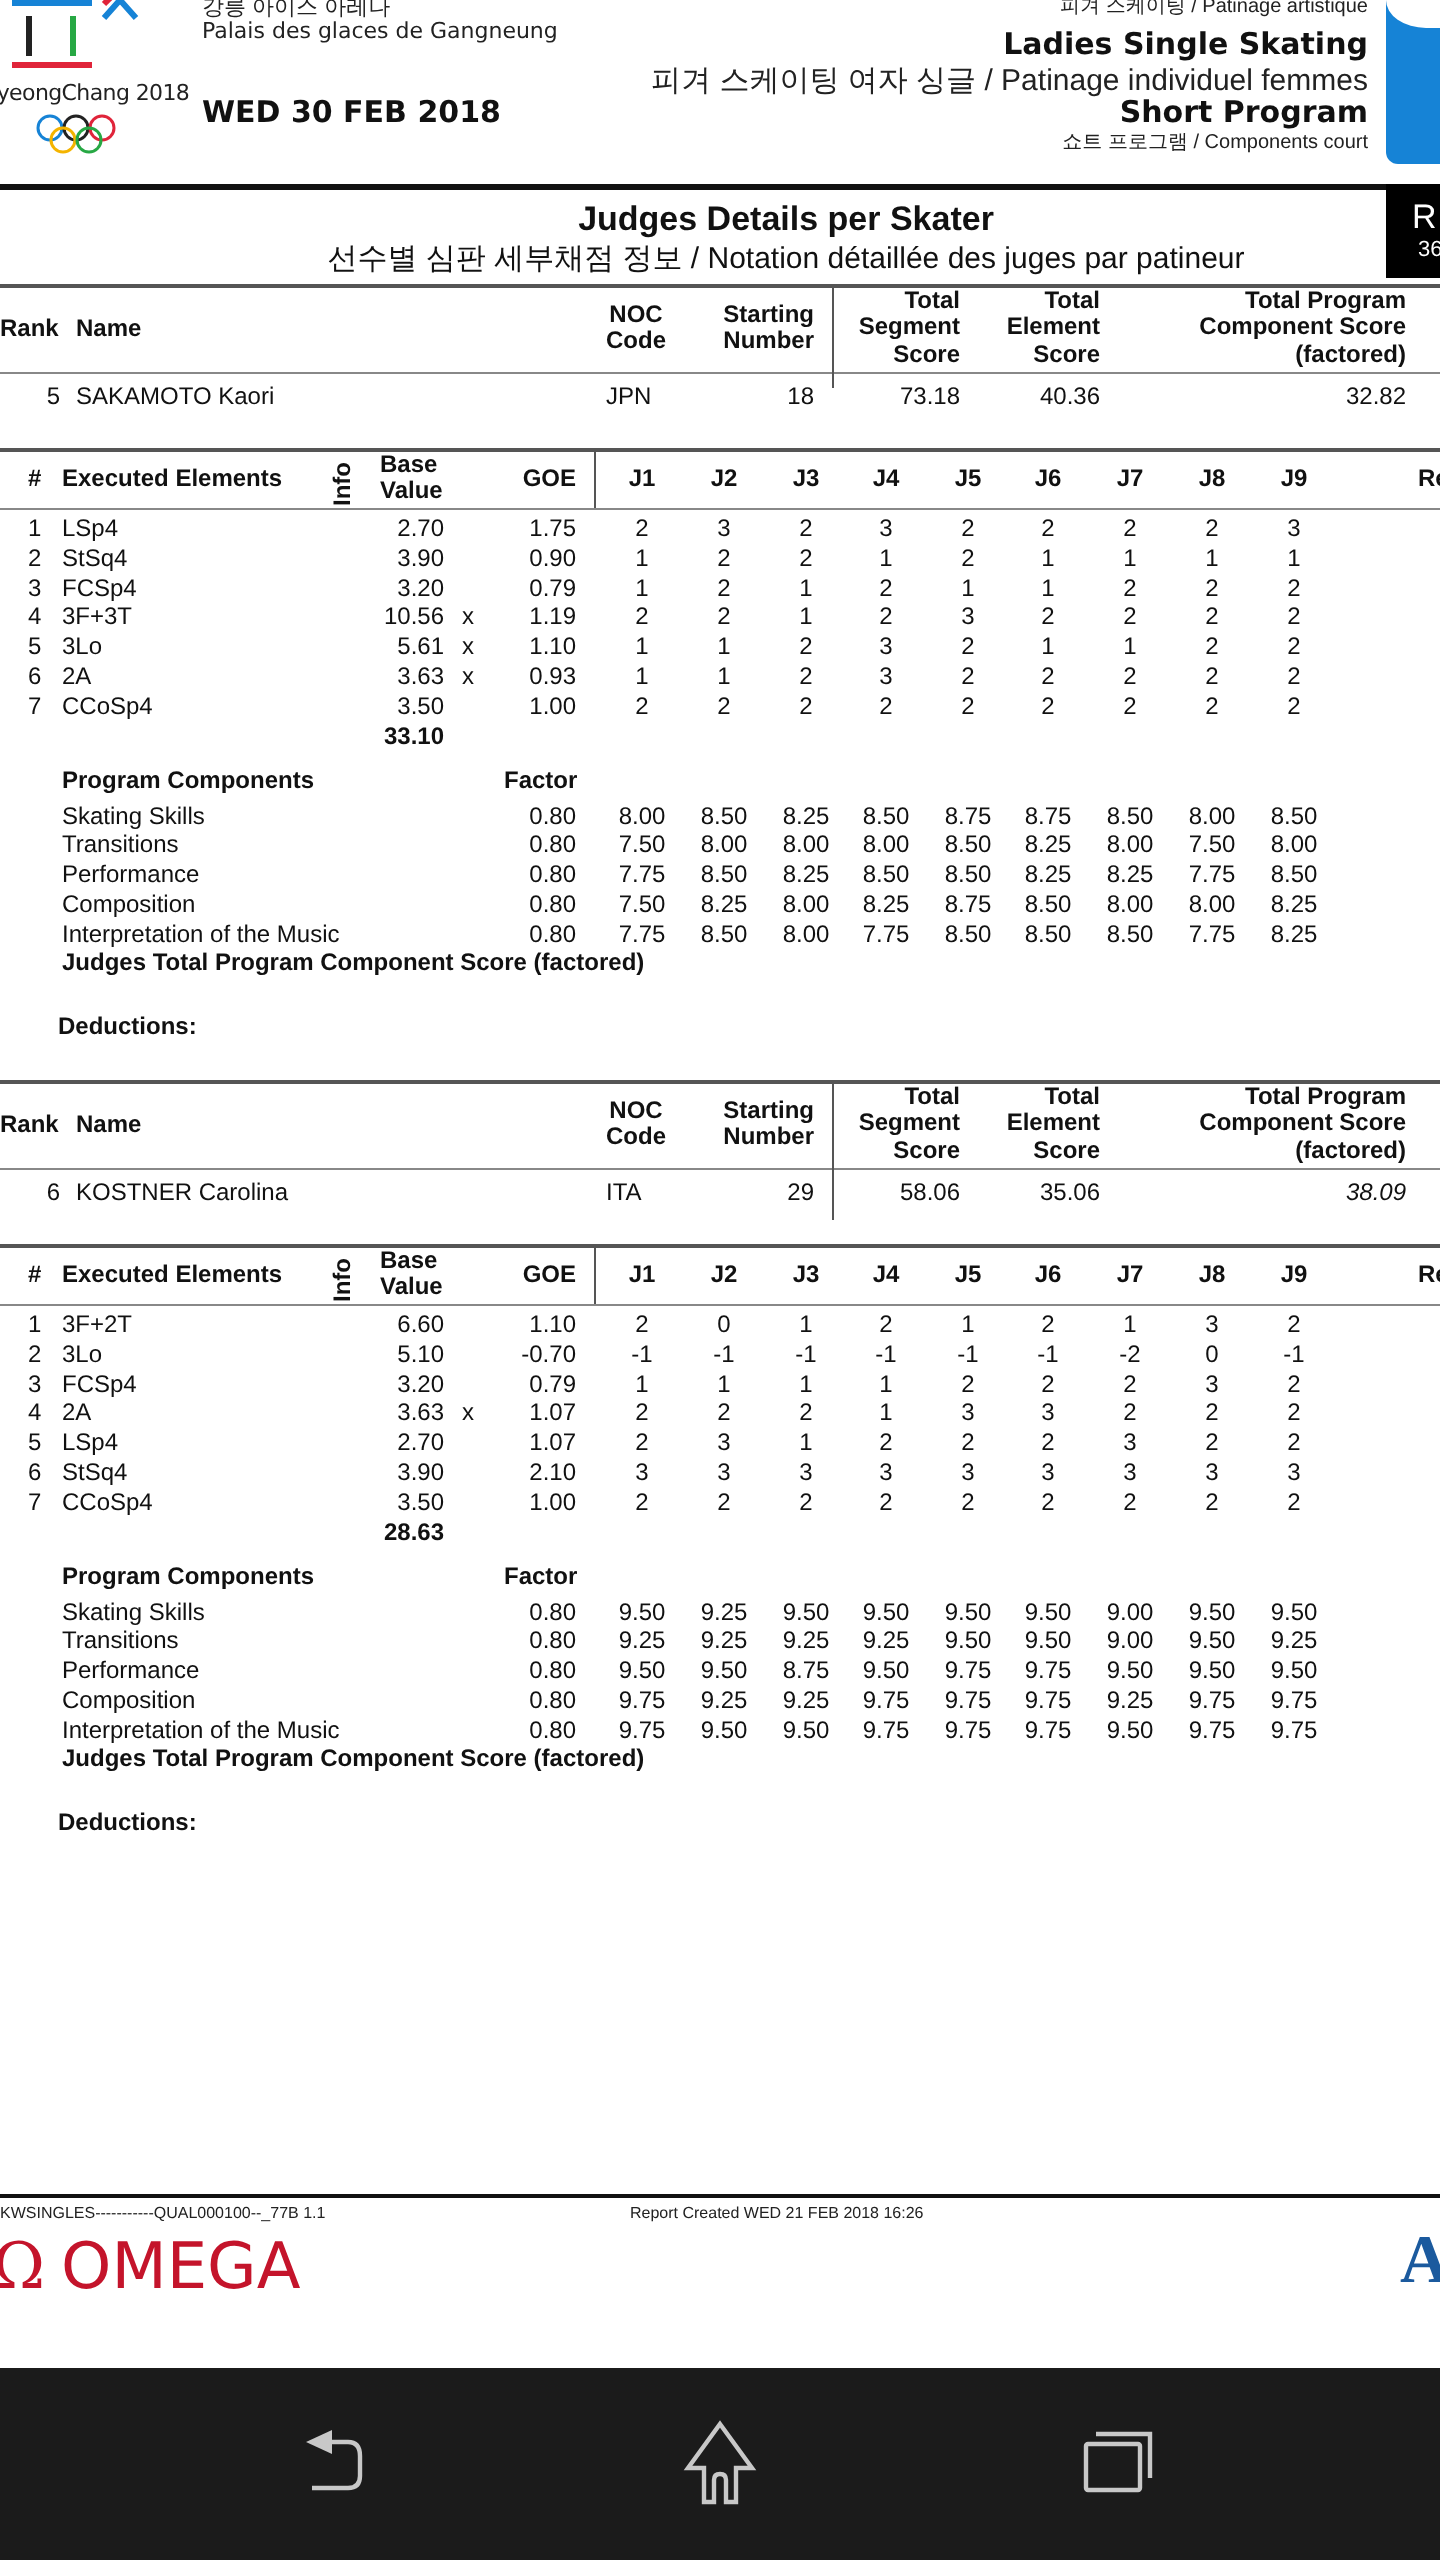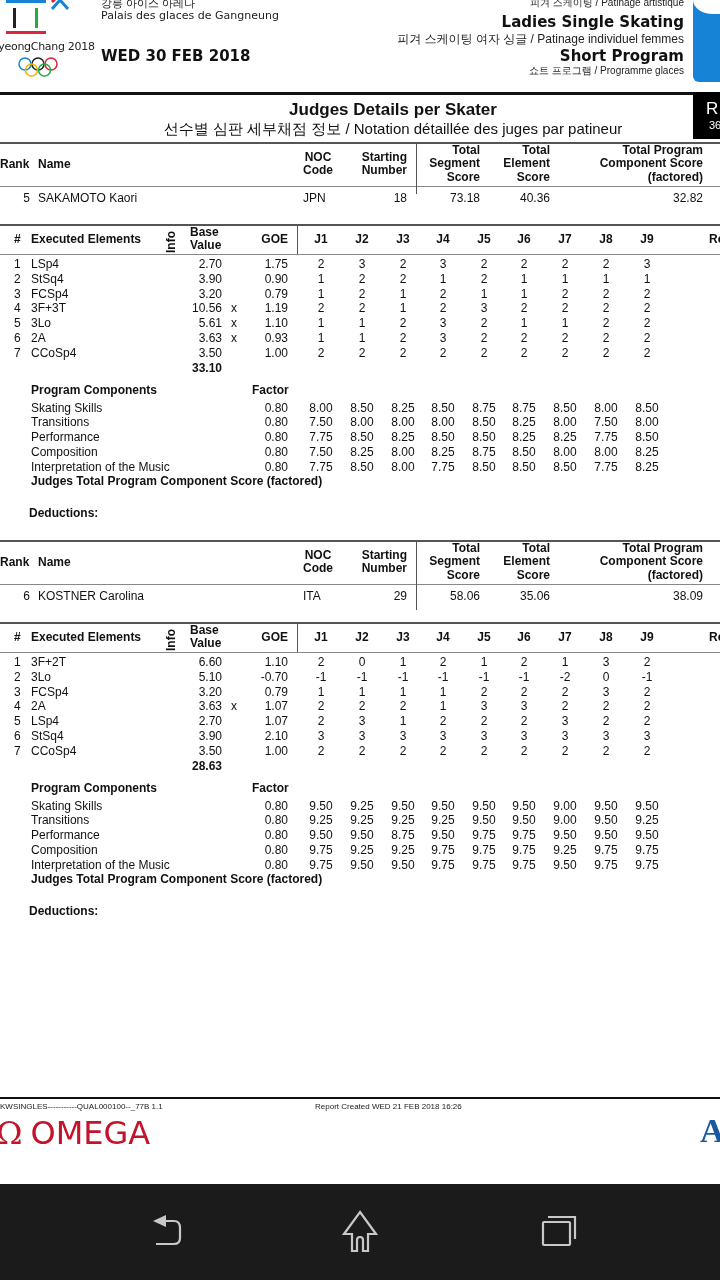--- a/index.html
+++ b/index.html
@@ -10,21 +10,21 @@
 
   
   .logo { position: absolute; left: 0; top: 0; width: 95px; height: 85px; }
   .venue-kr { position: absolute; left: 101px; top: -4px; font-size: 11px; color: #222; }
   .venue-fr { position: absolute; left: 101px; top: 9px; font-size: 11px; color: #222; font-family: "DejaVu Sans", sans-serif; }
   .date { position: absolute; left: 101px; top: 47px; font-size: 15px; font-weight: bold; font-family: "DejaVu Sans", sans-serif; }
   .pyc-text { position: absolute; left: -8px; top: 40px; font-size: 11px; font-family: "DejaVu Sans", sans-serif; color: #222; letter-spacing: -0.3px; }
 
   .sport-sub { position: absolute; right: 36px; top: -4px; font-size: 10px; color: #222; text-align: right; white-space: nowrap; }
   .event { position: absolute; right: 36px; top: 13px; font-size: 15px; font-weight: bold; text-align: right; font-family: "DejaVu Sans", sans-serif; }
-  .event-sub { position: absolute; right: 36px; top: 31px; font-size: 12px; color: #222; text-align: right; white-space: nowrap; }
+  .event-sub { position: absolute; right: 36px; top: 31px; font-size: 15px; color: #222; text-align: right; white-space: nowrap; }
   .segment { position: absolute; right: 36px; top: 47px; font-size: 15px; font-weight: bold; text-align: right; font-family: "DejaVu Sans", sans-serif; }
   .segment-sub { position: absolute; right: 36px; top: 64px; font-size: 10px; color: #222; text-align: right; white-space: nowrap; }
   .blue-shape { position: absolute; left: 693px; top: 0; width: 40px; height: 82px; background: #1683d6; border-bottom-left-radius: 6px; }
   .blue-shape::before { content: ""; position: absolute; left: 0; top: 0; width: 40px; height: 14px; background: #fff; border-bottom-left-radius: 20px 14px; }
 
   .title-band { position: absolute; left: 0; top: 92px; width: 720px; height: 50px; border-top: 3px solid #111; }
   .title-main { position: absolute; left: 0; width: 786px; text-align: center; top: 5px; font-size: 17px; font-weight: bold; }
   .title-sub { position: absolute; left: 0; width: 786px; text-align: center; top: 25px; font-size: 15px; color: #111; }
   .r-box { position: absolute; left: 693px; top: -3px; width: 40px; height: 47px; background: #000; color: #fff; }
   .r-box .r1 { position: absolute; left: 13px; top: 7px; font-size: 17px; }
@@ -78,21 +78,21 @@
   </div>
 
   <div class="venue-kr">강릉 아이스 아레나</div>
   <div class="venue-fr">Palais des glaces de Gangneung</div>
   <div class="date">WED 30 FEB 2018</div>
 
   <div class="sport-sub">피겨 스케이팅 / Patinage artistique</div>
   <div class="event">Ladies Single Skating</div>
   <div class="event-sub">피겨 스케이팅 여자 싱글 / Patinage individuel femmes</div>
   <div class="segment">Short Program</div>
-  <div class="segment-sub">쇼트 프로그램 / Programme glaces</div>
+  <div class="segment-sub">쇼트 프로그램 / Components court</div>
   <div class="blue-shape"></div>
 
   <div class="title-band">
     <div class="title-main">Judges Details per Skater</div>
     <div class="title-sub">선수별 심판 세부채점 정보 / Notation détaillée des juges par patineur</div>
     <div class="r-box">
       <span class="r1">R</span>
       <span class="r2">36</span>
     </div>
   </div>
@@ -317,21 +317,21 @@
       <div class="abs hdr r" style="left:560px;width:143px;top:555px;">Component Score</div>
       <div class="abs hdr r" style="left:560px;width:143px;top:569px;">(factored)</div>
       <div class="hline thin" style="top:584px;"></div>
       <div class="vline" style="left:416px;top:540px;height:70px;"></div>
       <div class="abs cell r" style="left:0;width:30px;top:590px;">6</div>
       <div class="abs cell" style="left:38px;top:590px;">KOSTNER Carolina</div>
       <div class="abs cell" style="left:303px;top:590px;">ITA</div>
       <div class="abs cell r" style="left:350px;width:57px;top:590px;">29</div>
       <div class="abs cell r" style="left:420px;width:60px;top:590px;">58.06</div>
       <div class="abs cell r" style="left:490px;width:60px;top:590px;">35.06</div>
-      <div class="abs cell r" style="left:560px;width:143px;top:590px;">38.09</div>
+      <div class="abs cell r" style="left:560px;width:143px;top:590px;font-style:italic;">38.09</div>
       <div class="hline" style="top:622px;"></div>
       <div class="abs hdr" style="left:14px;top:631px;">#</div>
       <div class="abs hdr" style="left:31px;top:631px;">Executed Elements</div>
       <div class="info-hdr" style="left:164px;top:651px;">Info</div>
       <div class="abs hdr" style="left:190px;top:624px;">Base</div>
       <div class="abs hdr" style="left:190px;top:637px;">Value</div>
       <div class="abs hdr r" style="left:250px;width:38px;top:631px;">GOE</div>
       <div class="vline" style="left:297px;top:622px;height:30px;"></div>
       <div class="abs hdr c" style="left:306px;width:30px;top:631px;">J1</div>
       <div class="abs hdr c" style="left:347px;width:30px;top:631px;">J2</div>

